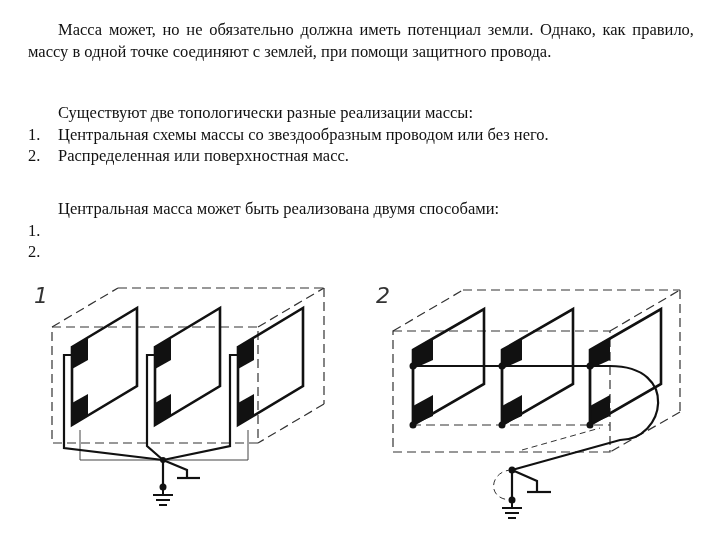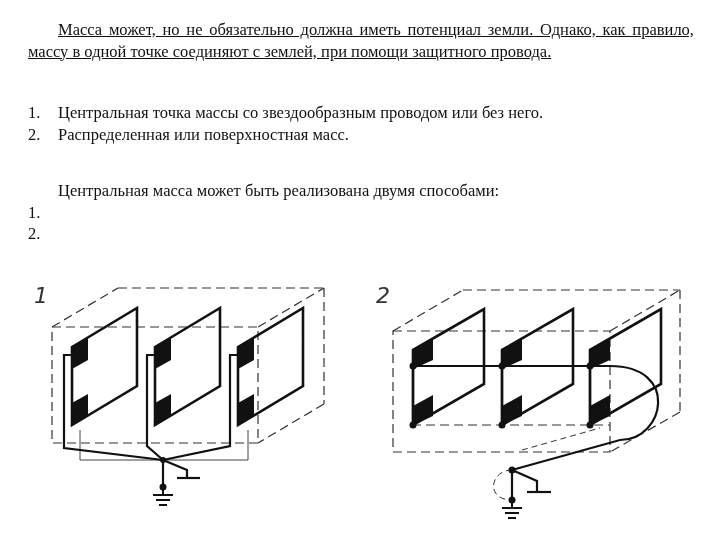--- a/index.html
+++ b/index.html
@@ -1,40 +1,41 @@
 <!DOCTYPE html>
 <html><head>
 <meta charset="utf-8">
 <style>
   html, body { margin: 0; padding: 0; background: #ffffff; }
   body { width: 720px; height: 540px; position: relative; overflow: hidden;
          font-family: "Liberation Serif", "DejaVu Serif", serif; color: #111; }
   .para { position: absolute; left: 28px; width: 666px; font-size: 16.5px; line-height: 21.5px; }
   .para p { margin: 0; text-align: justify; text-align-last: left; }
   .indent { text-indent: 30px; }
-  .p1 { top: 19px; text-decoration: underline; }
+  .p1 { top: 19px; }
   .p1 p { text-align: justify; }
   .p2 { top: 102px; }
-  .p3 { top: 180px; }
+  .p3 { top: 198px; }
   .li { display: flex; }
   .li .num { width: 30px; flex: none; }
   .figure { position: absolute; top: 270px; left: 0; width: 720px; height: 270px; }
   svg text { font-family: "DejaVu Sans", sans-serif; font-style: italic; }
 </style>
 </head>
 <body>
 
 <div class="para p1">
   <p class="indent">Масса может, но не обязательно должна иметь потенциал земли. Однако, как правило, массу в одной точке соединяют с землей, при помощи защитного провода.</p>
 </div>
 
 <div class="para p2">
+  <p class="indent">Существуют две топологически разные реализации массы:</p>
   <div class="li">
     <span class="num">1.</span>
-    <span>Центральная точка массы со звездообразным проводом или без него.</span>
+    <span>Центральная схемы массы со звездообразным проводом или без него.</span>
   </div>
   <div class="li">
     <span class="num">2.</span>
     <span>Распределенная или поверхностная масс.</span>
   </div>
 </div>
 
 <div class="para p3">
   <p class="indent">Центральная масса может быть реализована двумя способами:</p>
   <div class="li">

